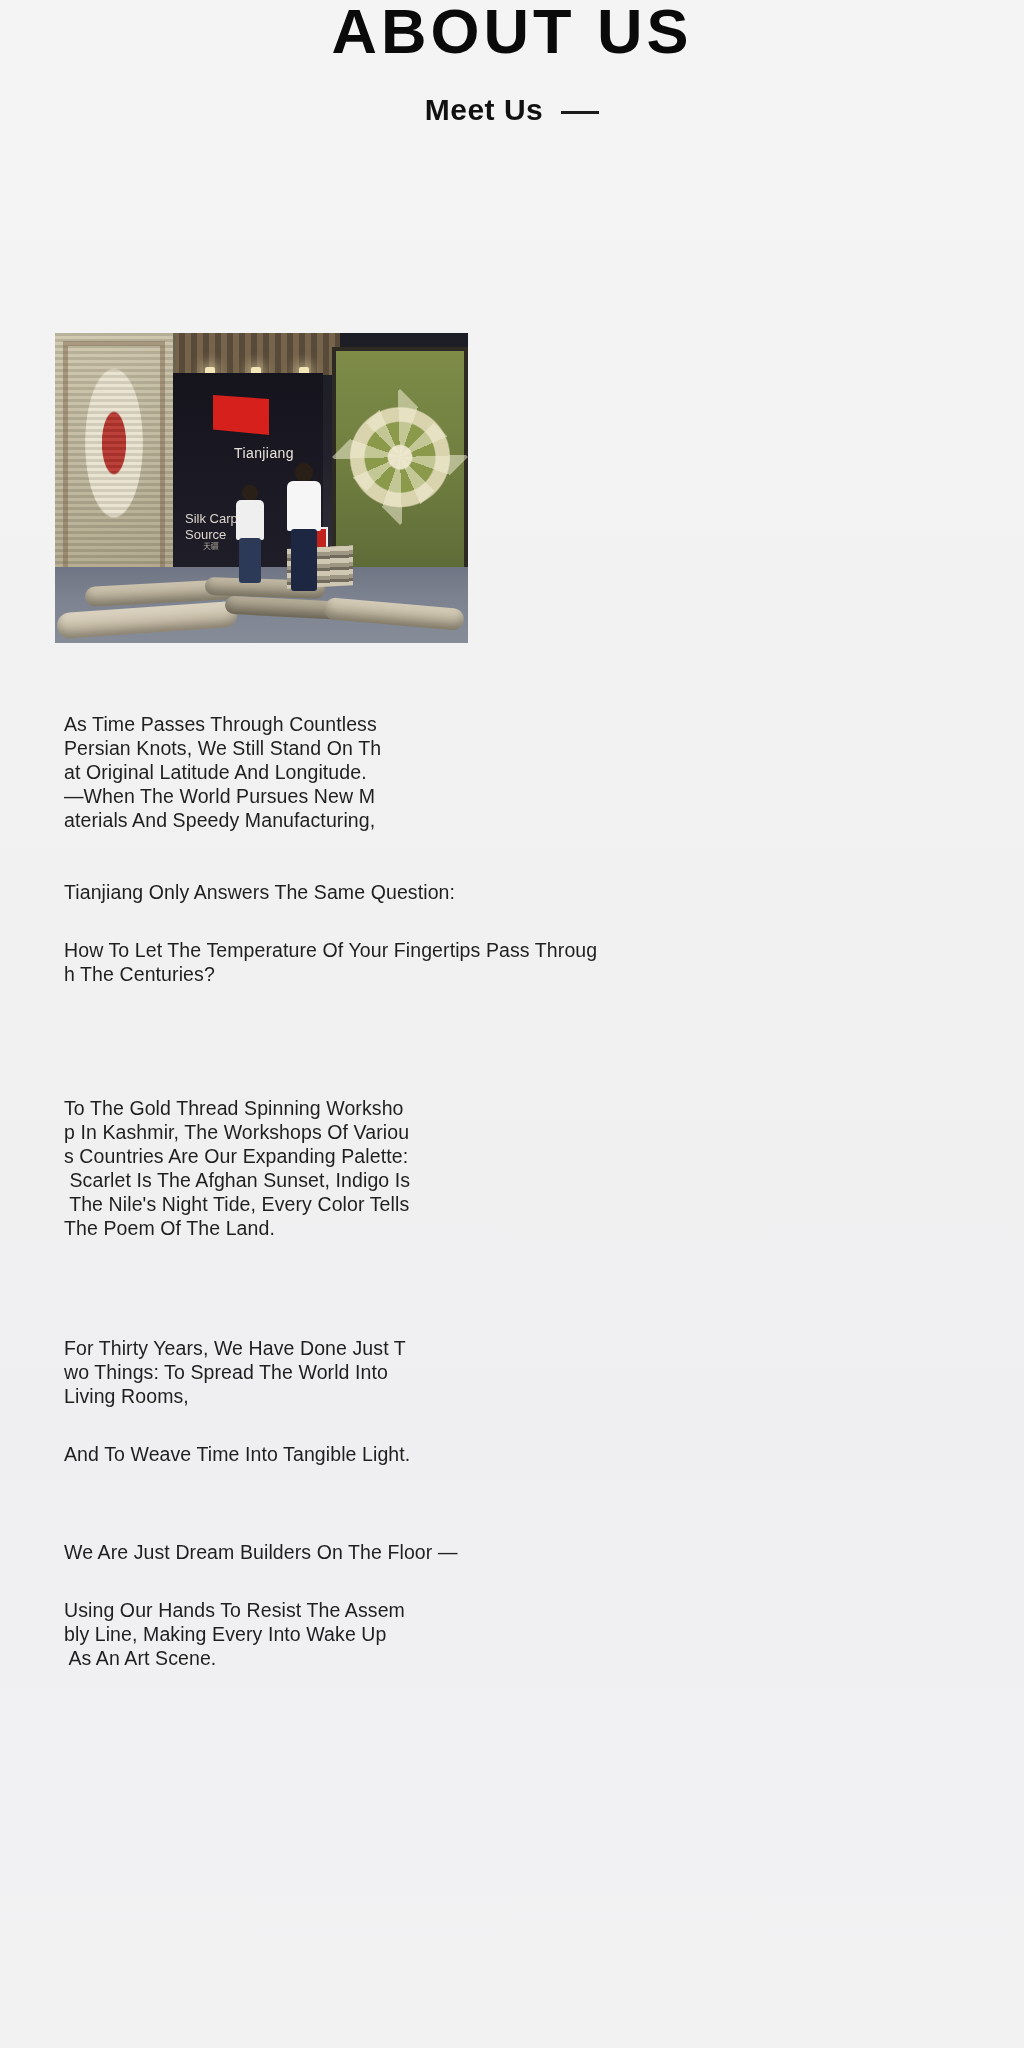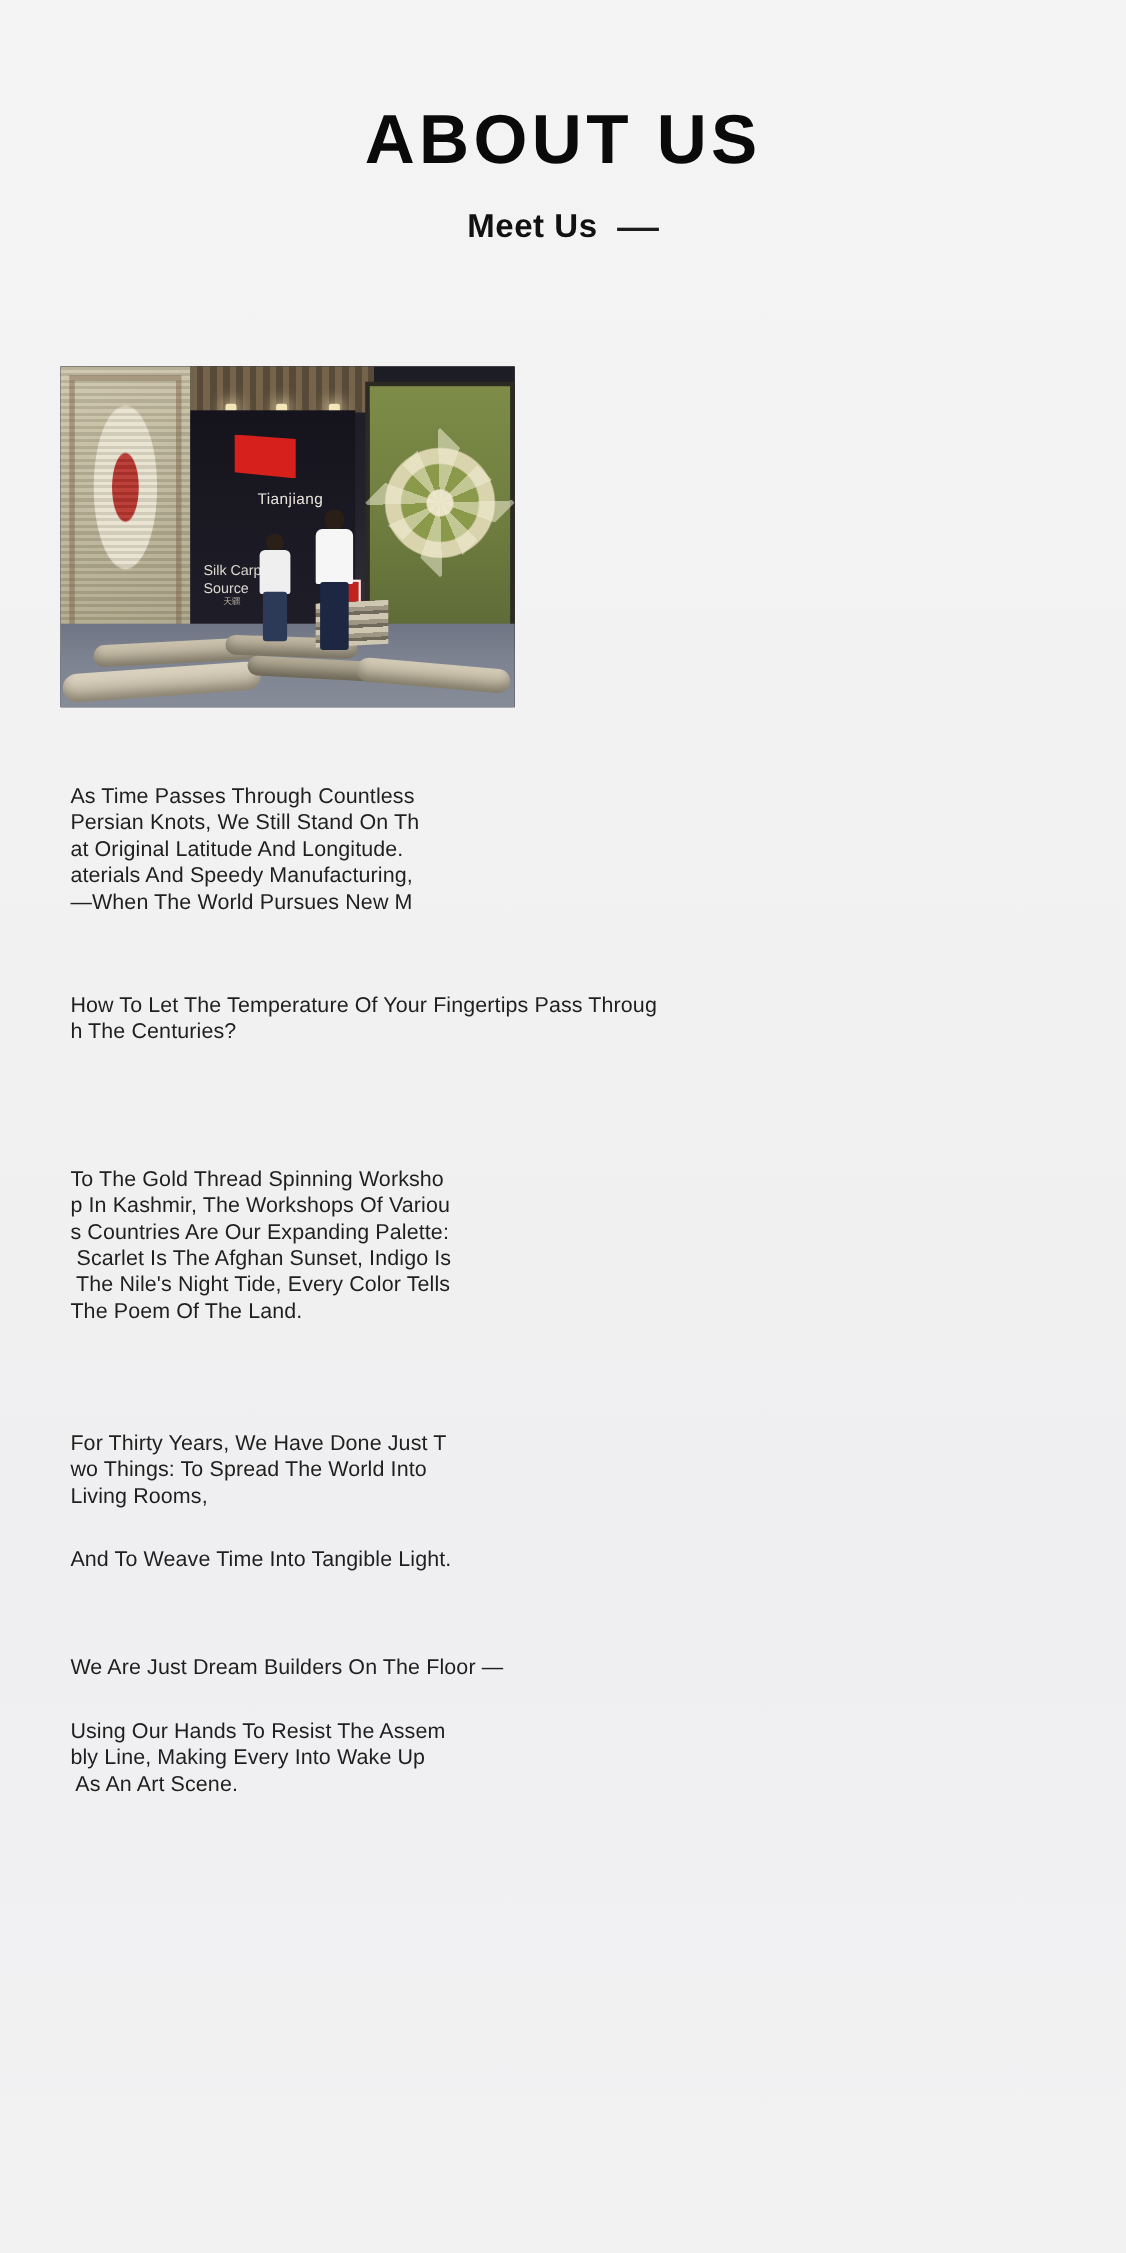--- a/index.html
+++ b/index.html
@@ -17,21 +17,20 @@
   }
   .page {
     position: relative;
     width: 1024px;
     height: 2048px;
     background: linear-gradient(180deg, #f4f4f4 0%, #f1f1f1 45%, #efeff1 70%, #f2f2f3 100%);
   }
 
   
   .header {
-    padding-top: 96px;
     text-align: center;
   }
   .title {
     font-size: 63px;
     font-weight: 700;
     letter-spacing: 4px;
     line-height: 1;
     color: #0a0a0a;
     margin: 0;
   }
@@ -283,26 +282,29 @@
       </div>
     </div>
   </div>
 
   <div class="copy">
 
     <div class="blk">
       <div class="line">As Time Passes Through Countless</div>
       <div class="line">Persian Knots, We Still Stand On Th</div>
       <div class="line">at Original Latitude And Longitude.</div>
+      <div class="line">—When The World Pursues New M</div>
       <div class="line">aterials And Speedy Manufacturing,</div>
-      <div class="line">—When The World Pursues New M</div>
     </div>
 
     <div class="gap-md"></div>
 
+    <div class="blk">
+      <div class="line">Tianjiang Only Answers The Same Question:</div>
+    </div>
 
     <div class="gap-sm"></div>
 
     <div class="blk">
       <div class="line">How To Let The Temperature Of Your Fingertips Pass Throug</div>
       <div class="line">h The Centuries?</div>
     </div>
 
     <div class="gap-xl"></div>
 

